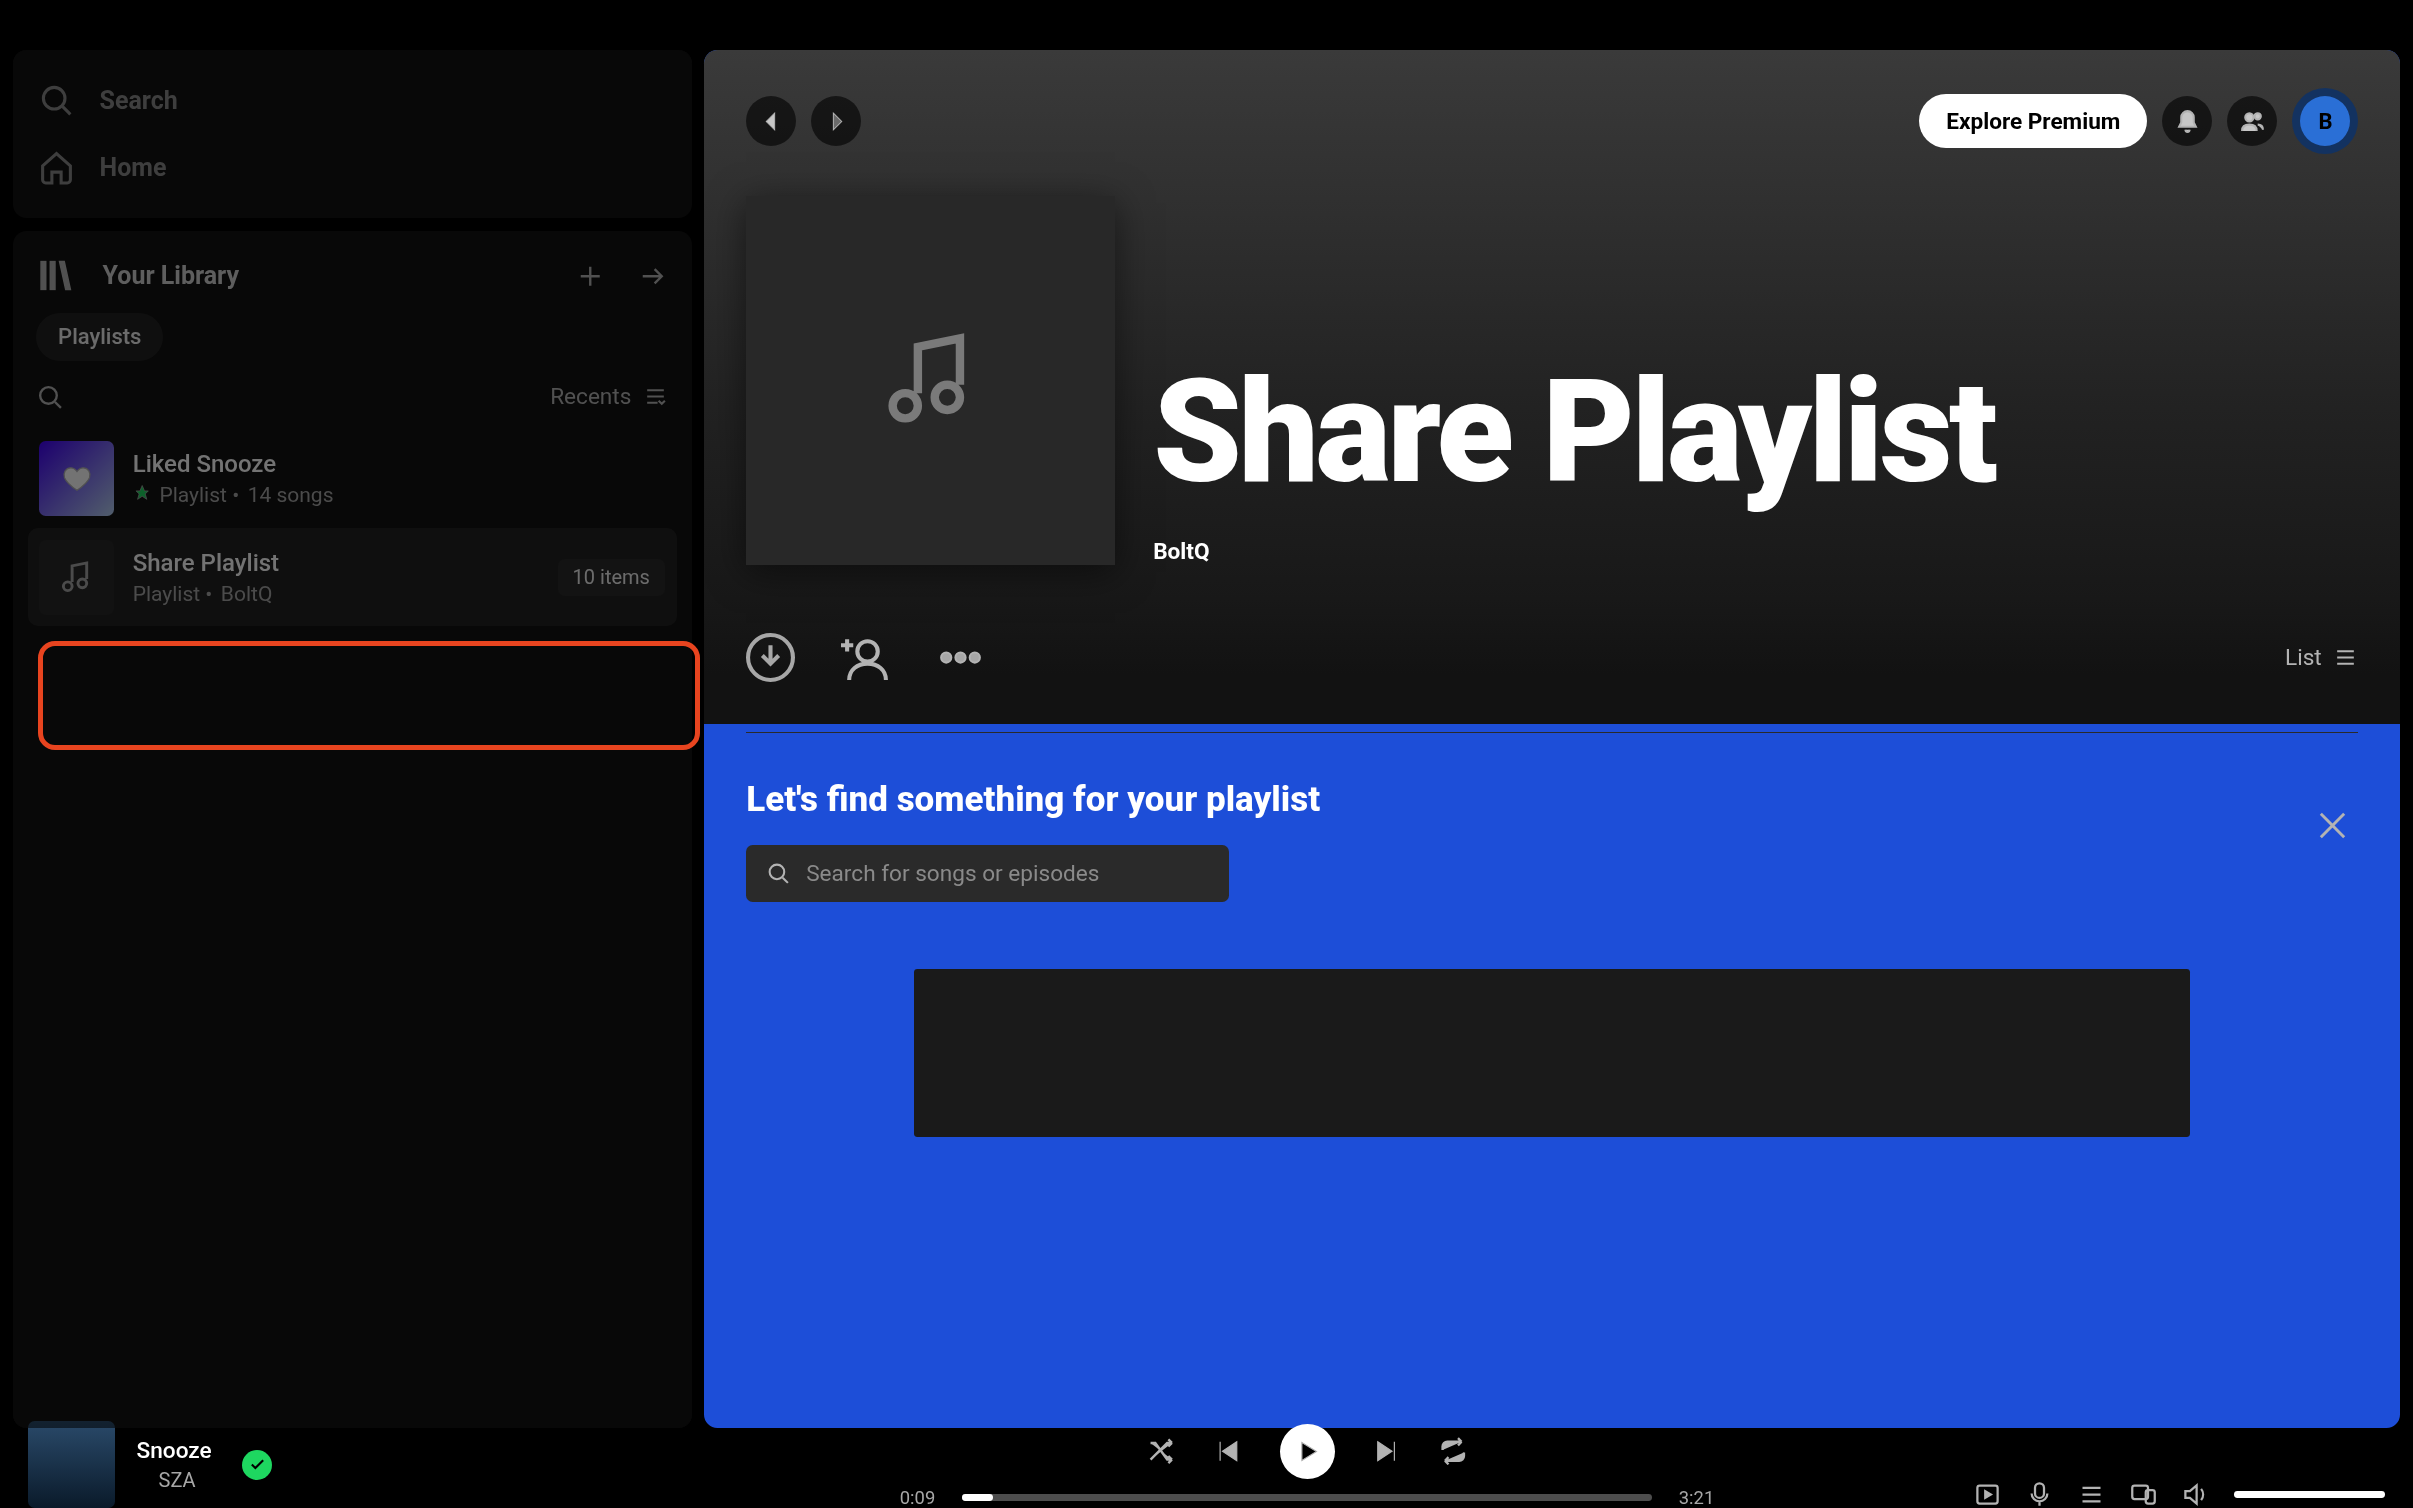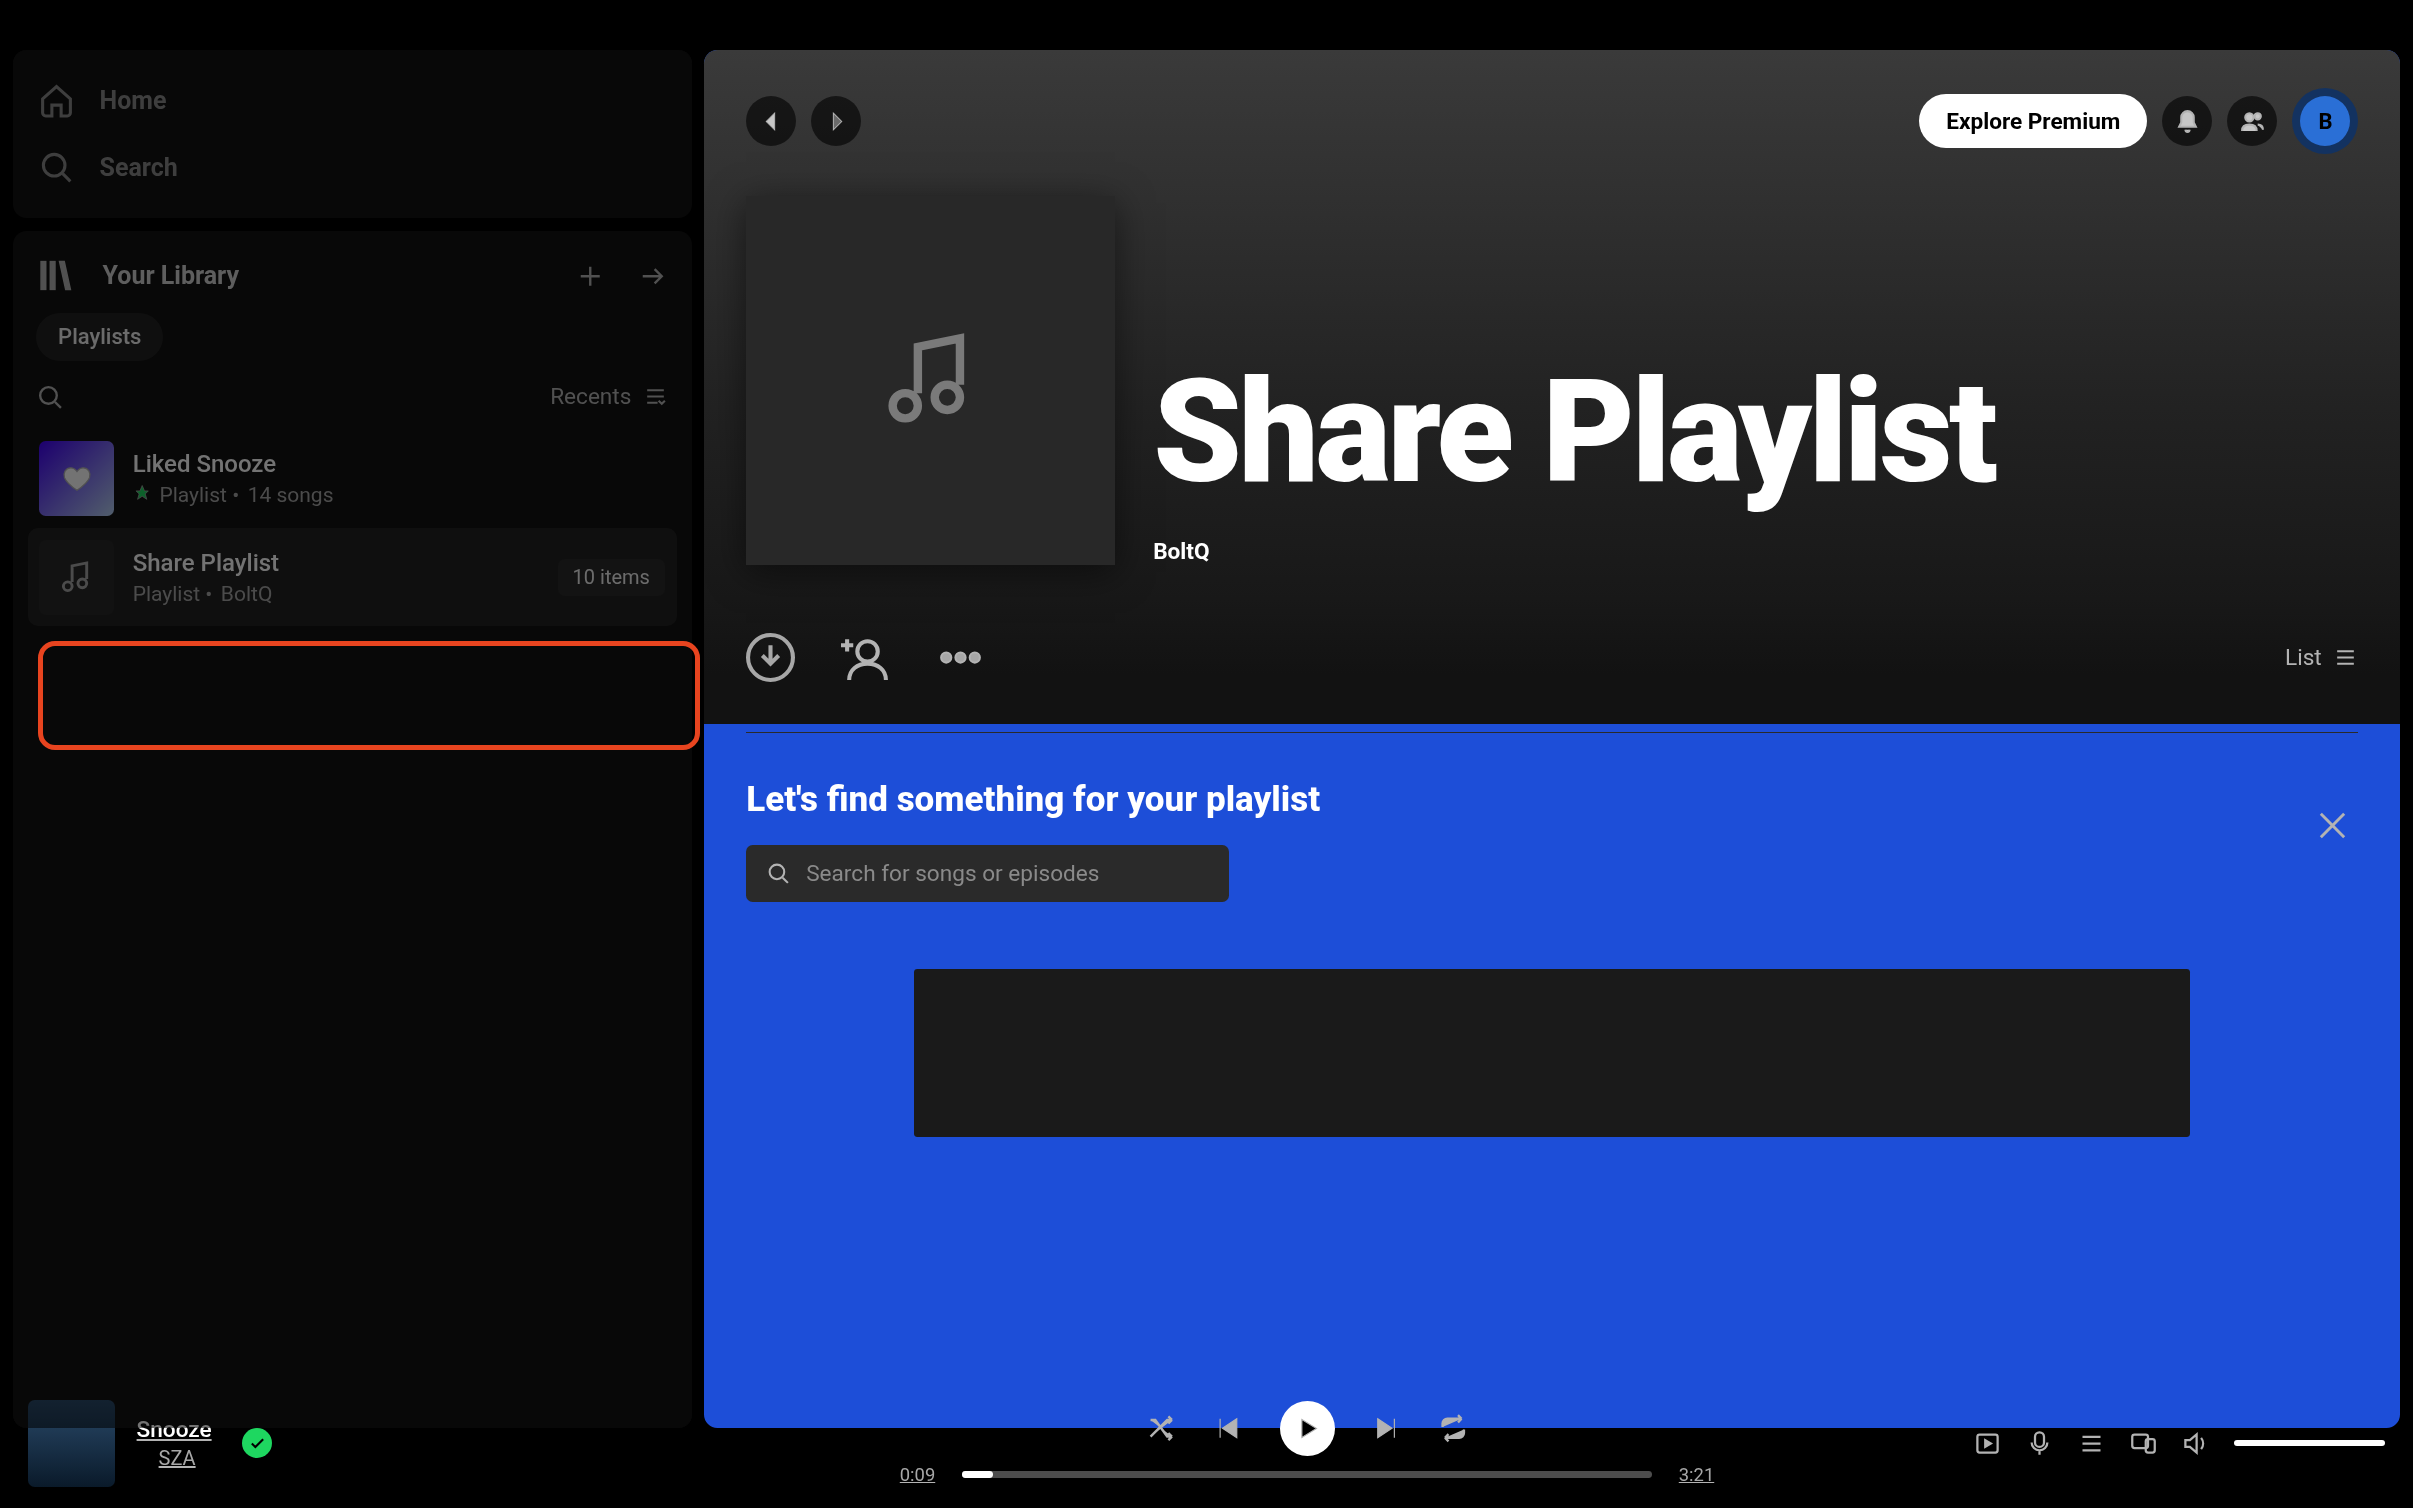--- a/index.html
+++ b/index.html
@@ -87,21 +87,21 @@
 .find-search { width: 483px; background: #2a2a2a; border-radius: 6.7px; display: flex; align-items: center; gap: 15px; padding: 15px 20px; }
 .find-search svg { width: 25px; height: 25px; }
 .find-search input { flex: 1; background: none; border: none; outline: none; color: #fff; font-size: 22.6px; }
 .find-search input::placeholder { color: #8a8a8a; }
 .close-x { position: absolute; right: 50px; top: 84px; }
 .close-x svg { width: 35px; height: 35px; }
 
 .placeholder-block { margin: 67px 168px 50px 168px; height: 168px; background: #1a1a1a; border-radius: 3.4px; }
 
 
-.player { position: absolute; left: 12.6px; right: 12.6px; bottom: 0; height: 130px; display: flex; align-items: center; padding: 0 15px; text-decoration: underline; }
+.player { position: absolute; left: 12.6px; right: 12.6px; bottom: 0; height: 130px; display: flex; align-items: flex-end; padding: 0 15px; }
 .now-playing { display: flex; align-items: center; gap: 22px; width: 670px; }
 .np-cover { width: 87px; height: 87px; background: linear-gradient(180deg, #2a4a6a, #0a1a2a); border-radius: 6.7px; }
 .np-text .np-title { color: #fff; font-size: 22.6px; font-weight: 500; }
 .np-text .np-artist { color: #a7a7a7; font-size: 20px; margin-top: 3.4px; margin-left: 22px; }
 .np-check { width: 30px; height: 30px; border-radius: 50%; background: #1ed760; display: flex; align-items: center; justify-content: center; margin-left: 8.4px; }
 .np-check svg { width: 17px; height: 17px; fill: #000; }
 
 .center-controls { flex: 1; display: flex; flex-direction: column; align-items: center; gap: 8.4px; }
 .ctrl-buttons { display: flex; align-items: center; gap: 38px; }
 .ctrl-buttons svg { width: 28.5px; height: 28.5px; fill: #b3b3b3; }
@@ -120,30 +120,30 @@
 </style>
 </head>
 <body>
 
 <div class="app">
 
   <div class="sidebar">
     <div class="panel nav-panel">
       <div class="nav-item">
         <svg viewBox="0 0 24 24" fill="none" stroke-width="2">
-            <path d="M3 11 12 3l9 8v9a2 2 0 0 1-2 2h-4v-7h-6v7H5a2 2 0 0 1-2-2z"></path>
-          </svg>
-        <span>Home</span>
-      </div>
-      <div class="nav-item">
-        <svg viewBox="0 0 24 24" fill="none" stroke-width="2">
             <circle cx="10.5" cy="10.5" r="7"></circle>
             <path d="m21 21-5-5"></path>
           </svg>
         <span>Search</span>
+      </div>
+      <div class="nav-item">
+        <svg viewBox="0 0 24 24" fill="none" stroke-width="2">
+            <path d="M3 11 12 3l9 8v9a2 2 0 0 1-2 2h-4v-7h-6v7H5a2 2 0 0 1-2-2z"></path>
+          </svg>
+        <span>Home</span>
       </div>
     </div>
 
     <div class="panel library-panel">
       <div class="lib-header">
         <div class="lib-title-wrap">
           <svg viewBox="0 0 24 24" fill="currentColor">
               <rect x="2" y="3" width="3" height="18"></rect>
               <rect x="8" y="3" width="3" height="18"></rect>
               <path d="M14 3h3l4 18h-3z"></path>

